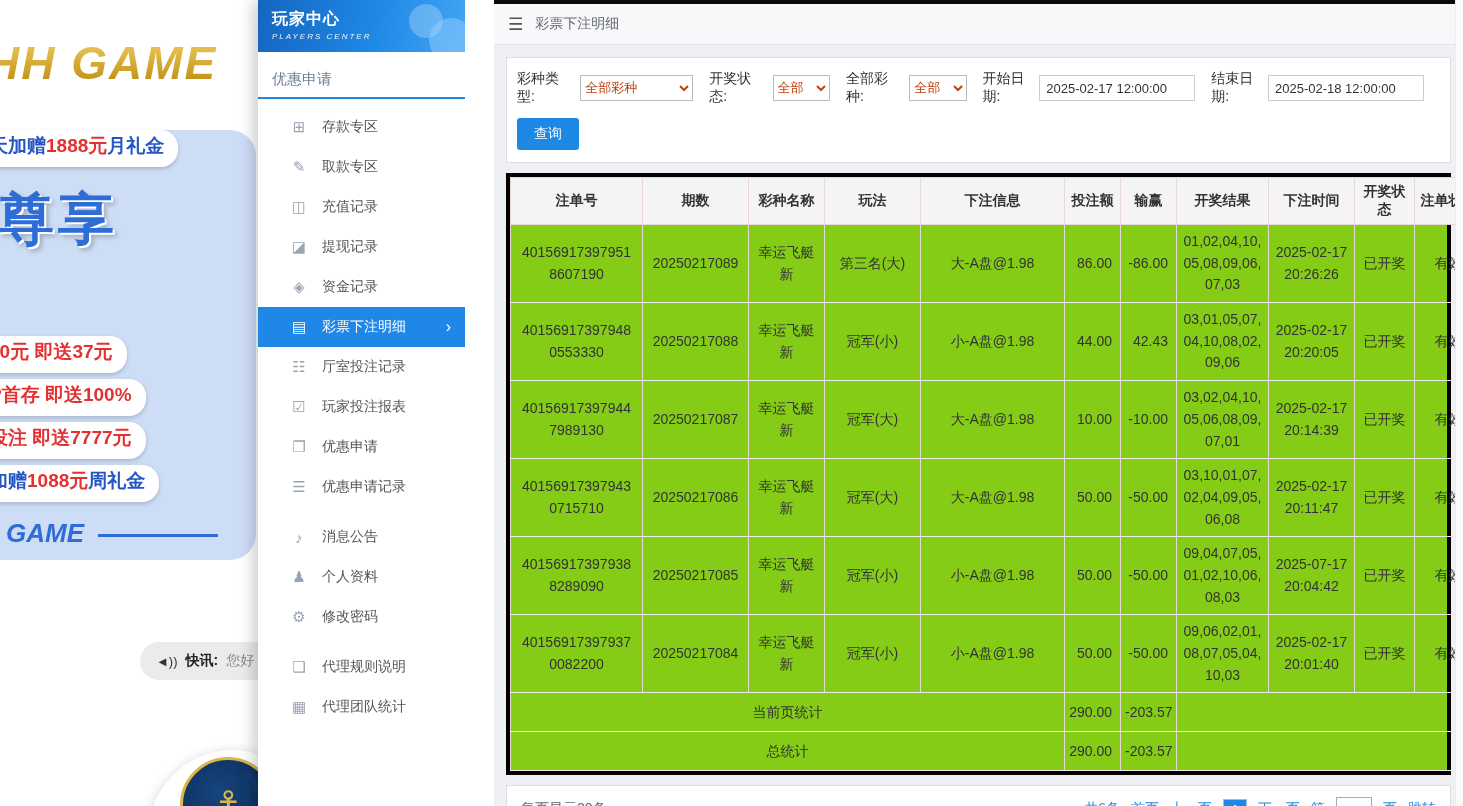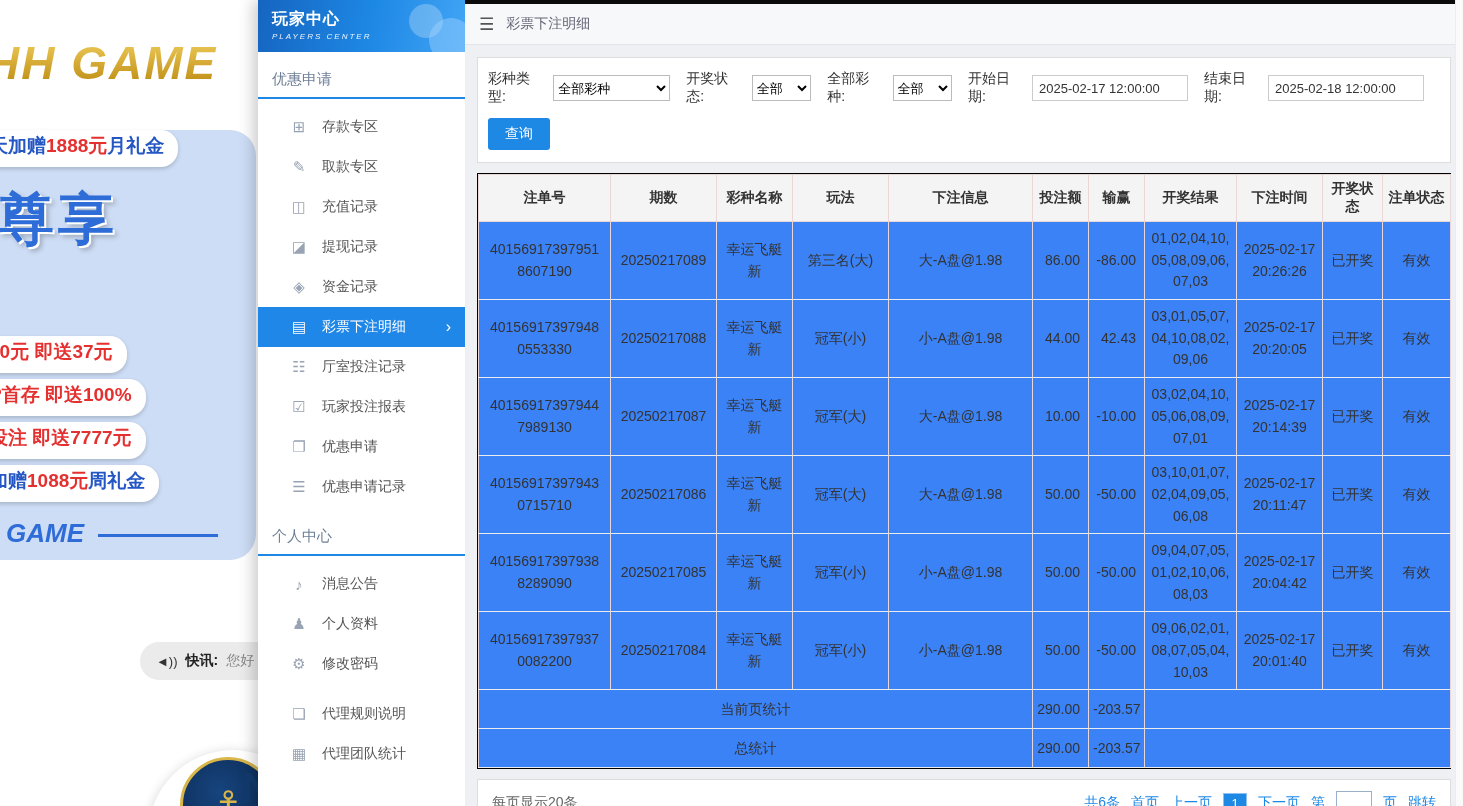--- a/index.html
+++ b/index.html
@@ -32,21 +32,21 @@
   .ticker .t-text{color:#888;}
   .big-circle{position:absolute;left:148px;top:750px;width:170px;height:170px;border-radius:50%;
     background:#fff;box-shadow:0 2px 12px rgba(0,0,0,.18);}
   .navy-circle{position:absolute;left:180px;top:757px;width:96px;height:96px;border-radius:50%;
     background:radial-gradient(circle at 40% 35%,#16447e,#0a2347);border:3px solid #d9b64a;
     display:flex;align-items:center;justify-content:center;color:#d9b64a;font-size:38px;box-sizing:border-box;}
   .n-letter{position:absolute;left:242px;top:764px;font-weight:900;font-size:42px;color:#123b6e;}
 
   
   .modal{position:absolute;left:258px;top:0;right:0;bottom:0;display:flex;background:#fff;
-    box-shadow:-5px 0 14px rgba(0,0,0,.2);}
+    box-shadow:-5px 0 14px rgba(0,0,0,.2);gap:29px;}
   .sidebar{width:207px;flex:none;background:#fff;overflow:hidden;}
   .sb-head{height:52px;background:linear-gradient(100deg,#1565c0 0%,#1e88e5 55%,#42a5f5 100%);
     color:#fff;padding:9px 0 0 14px;position:relative;overflow:hidden;box-sizing:border-box;}
   .sb-dec1{position:absolute;right:22px;top:4px;width:34px;height:34px;border-radius:50%;background:rgba(255,255,255,.25);}
   .sb-dec2{position:absolute;right:-8px;top:18px;width:44px;height:44px;border-radius:50%;background:rgba(160,210,255,.45);}
   .sb-title{font-size:16px;font-weight:700;letter-spacing:1px;position:relative;}
   .sb-sub{font-size:8px;letter-spacing:2px;opacity:.92;margin-top:2px;position:relative;font-style:italic;}
   .sb-sec-title{margin-top:8px;padding:10px 14px 8px;color:#6e7f95;font-size:15px;border-bottom:2px solid #1e88e5;}
   .s-group{padding:8px 0 2px;}
   .s-item{height:40px;display:flex;align-items:center;padding-left:32px;gap:14px;font-size:14px;color:#555;cursor:pointer;}
@@ -59,30 +59,30 @@
   .black-strip{height:4px;background:#0b0b0b;}
   .topbar{height:40px;background:#f7f8fa;border-bottom:1px solid #e2e4e9;display:flex;align-items:center;
     gap:12px;padding:0 14px;flex:none;}
   .hamburger{font-size:17px;color:#555;cursor:pointer;}
   .tb-title{font-size:14px;color:#667;}
   .content{flex:1;padding:12px;display:flex;flex-direction:column;overflow:hidden;}
 
   .filter-panel{background:#fff;border:1px solid #ddd;padding:12px 10px;margin-bottom:10px;}
   .f-row{display:flex;align-items:flex-start;font-size:14px;color:#333;}
   .f-group{display:flex;align-items:center;gap:6px;margin-right:16px;}
-  .filter-panel select{height:26px;border:1px solid #bbb;background:#fff;font-size:13px;color:#000000;
-    font-family:Liberation Serif, serif;}
+  .filter-panel select{height:26px;border:1px solid #bbb;background:#fff;font-size:13px;color:#c2410c;
+    font-family:Liberation Mono, monospace;}
   .sel-wide{width:118px;}
   .sel-narrow{width:60px;}
   .date-input{width:142px;height:24px;border:1px solid #ccc;padding:0 6px;font-size:13px;color:#333;
     font-family:"Liberation Sans","DejaVu Sans",sans-serif;}
   .btn-query{margin-top:12px;background:#1e88e5;color:#fff;border:none;border-radius:3px;padding:7px 17px;
     font-size:14px;cursor:pointer;font-family:inherit;text-align:right;}
 
-  .table-panel{background:#3b82f6;border:1px solid #000000;}
+  .table-panel{background:#84cc16;border:4px solid #000000;}
   table{width:100%;border-collapse:collapse;table-layout:fixed;font-size:14px;color:#333;}
   th{background:#f4f4f5;font-weight:700;height:42px;border:1px solid #e9d6d6;padding:2px;text-align:center;}
   td{border:1px solid #e9d6d6;border-top-color:#ececec;border-bottom-color:#ececec;text-align:center;
     padding:6px 4px;vertical-align:middle;line-height:1.55;}
   .row-data td{height:62px;}
   .c-id{word-break:break-all;padding:6px 9px;}
   .c-res{word-break:break-all;padding:6px 5px;}
   .num{text-align:right;padding-right:8px;}
   .stat-row td{height:26px;}
 
@@ -185,21 +185,20 @@
         <div class="s-item">
           <span class="s-ico">❐</span>
           <span>优惠申请</span>
         </div>
         <div class="s-item">
           <span class="s-ico">☰</span>
           <span>优惠申请记录</span>
         </div>
       </div>
 
-      <div class="sb-sec-title">个人中心</div>
       <div class="s-group">
         <div class="s-item">
           <span class="s-ico">♪</span>
           <span>消息公告</span>
         </div>
         <div class="s-item">
           <span class="s-ico">♟</span>
           <span>个人资料</span>
         </div>
         <div class="s-item">
@@ -346,21 +345,21 @@
               </tr>
               <tr class="row-data">
                 <td class="c-id">401569173979388289090</td>
                 <td>20250217085</td>
                 <td>幸运飞艇新</td>
                 <td>冠军(小)</td>
                 <td>小-A盘@1.98</td>
                 <td class="num">50.00</td>
                 <td class="num">-50.00</td>
                 <td class="c-res">09,04,07,05,01,02,10,06,08,03</td>
-                <td>2025-02-17 20:04:42</td>
+                <td>2025-07-17 20:04:42</td>
                 <td>已开奖</td>
                 <td>有效</td>
               </tr>
               <tr class="row-data">
                 <td class="c-id">401569173979370082200</td>
                 <td>20250217084</td>
                 <td>幸运飞艇新</td>
                 <td>冠军(小)</td>
                 <td>小-A盘@1.98</td>
                 <td class="num">50.00</td>

